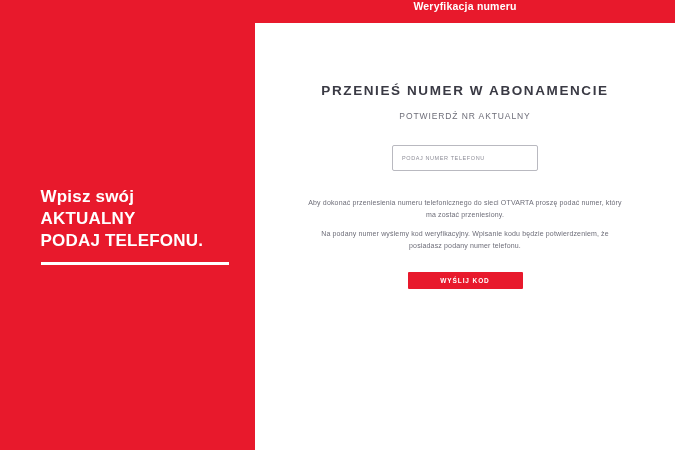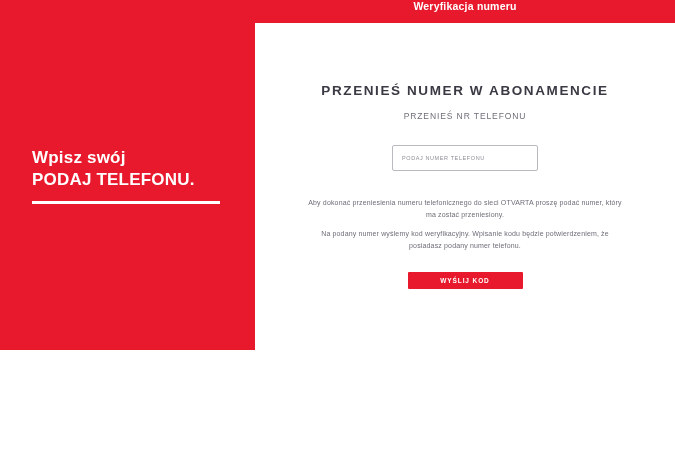--- a/index.html
+++ b/index.html
@@ -17,26 +17,26 @@
     position: relative;
     width: 675px;
     height: 450px;
     background: #ffffff;
     display: flex;
   }
   
   .left-panel {
     position: relative;
     width: 255px;
-    height: 350px;
+    height: 450px;
     background: #e8192c;
     flex: 0 0 255px;
     display: flex;
     align-items: center;
-    justify-content: flex-start;
+    justify-content: center;
   }
   .left-copy {
     padding-left: 32px;
     padding-right: 18px;
     color: #ffffff;
   }
   .left-line-1 {
     font-size: 17px;
     font-weight: bold;
     line-height: 22px;
@@ -178,37 +178,38 @@
   }
 </style>
 </head>
 <body>
 
 <div class="app">
 
   <div class="left-panel">
     <div class="left-copy">
       <div class="left-line-1">Wpisz swój</div>
+      <div class="left-line-2">AKTUALNY</div>
       <div class="left-line-3">PODAJ TELEFONU.</div>
       <div class="left-rule"></div>
     </div>
   </div>
 
   <div class="panel-arrow"></div>
 
   <div class="right-side">
 
     <div class="topbar">
       <span class="topbar-title">Weryfikacja numeru</span>
     </div>
 
     <div class="content">
 
       <div class="heading">PRZENIEŚ NUMER W ABONAMENCIE</div>
-      <div class="subheading">PRZENIEŚ NR TELEFONU</div>
+      <div class="subheading">POTWIERDŹ NR AKTUALNY</div>
 
       <div class="field-wrap">
         <input class="phone-input" type="text" placeholder="PODAJ NUMER TELEFONU" style="">
       </div>
 
       <div class="info">
         <p>Aby dokonać przeniesienia numeru telefonicznego do sieci OTVARTA proszę podać numer, który ma zostać przeniesiony.</p>
         <p>Na podany numer wyślemy kod weryfikacyjny. Wpisanie kodu będzie potwierdzeniem, że posiadasz podany numer telefonu.</p>
       </div>
 

